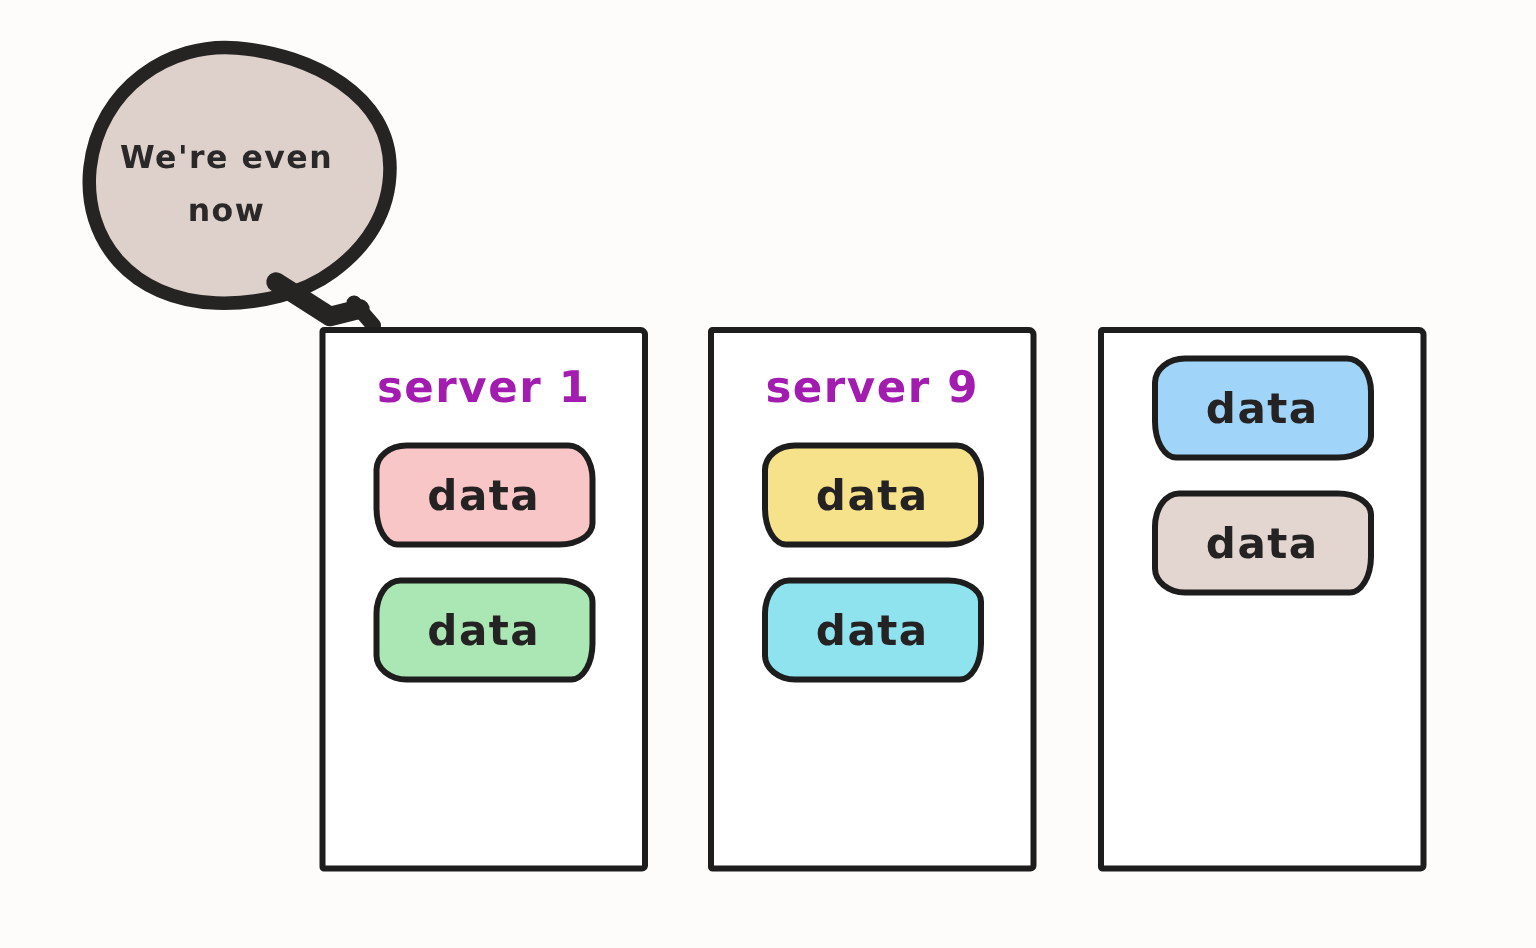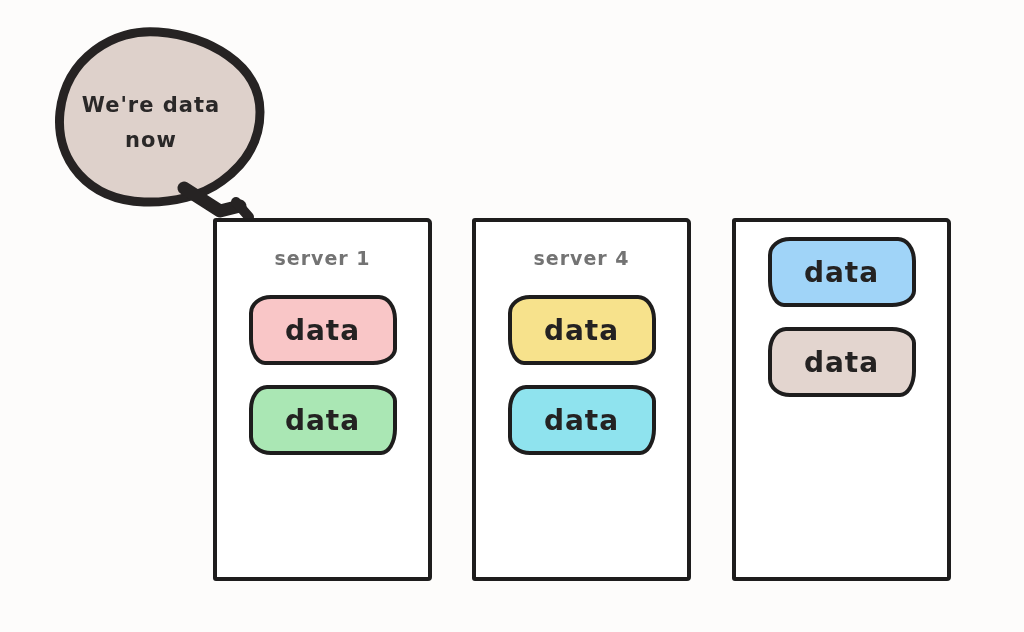--- a/index.html
+++ b/index.html
@@ -62,24 +62,24 @@
     align-items: center;
   }
   .server-1 { left: 213px; }
   .server-2 { left: 472px; }
   .server-3 { left: 732px; }
 
   .server-title {
     margin-top: 14px;
     height: 44px;
     line-height: 44px;
-    font-size: 19px;
+    font-size: 29px;
     font-weight: 600;
     letter-spacing: 1px;
-    color: #737373;
+    color: #a21caf;
   }
 
   .pill {
     width: 148px;
     height: 70px;
     box-sizing: border-box;
     border: 4px solid #1e1d1d;
     
     border-radius: 22px 18px 24px 16px / 18px 24px 16px 26px;
     display: flex;
@@ -103,37 +103,37 @@
       <path d="M 122 12
                C 78 8, 30 38, 24 92
                C 19 140, 52 180, 108 182
                C 136 183, 166 176, 186 161
                C 208 145, 224 122, 224 92
                C 224 44, 172 16, 122 12 Z" stroke="#262323" stroke-width="9" stroke-linejoin="round" fill="#ded1cb" style="fill: rgb(222, 209, 203);"></path>
       <path d="M 148 168 L 184 191 L 204 186" fill="none" stroke="#262323" stroke-width="13" stroke-linecap="round" stroke-linejoin="round"></path>
       <path d="M 200 182 L 213 197" fill="none" stroke="#262323" stroke-width="10" stroke-linecap="round"></path>
     </svg>
     <div class="bubble-text">
-      <span>We're data</span><br>
+      <span>We're even</span><br>
       <span>now</span>
     </div>
   </div>
 
   <div class="server server-1">
     <div class="server-title">server 1</div>
     <div class="pill pill-0" style="background-color: rgb(249, 198, 199);">
       <span>data</span>
     </div>
     <div class="pill pill-1" style="background-color: rgb(170, 231, 180);">
       <span>data</span>
     </div>
   </div>
 
   <div class="server server-2">
-    <div class="server-title">server 4</div>
+    <div class="server-title">server 9</div>
     <div class="pill pill-0" style="background-color: rgb(247, 226, 140);">
       <span>data</span>
     </div>
     <div class="pill pill-1" style="background-color: rgb(143, 227, 238);">
       <span>data</span>
     </div>
   </div>
 
   <div class="server server-3">
     <div class="pill pill-0" style="background-color: rgb(160, 212, 248);">

